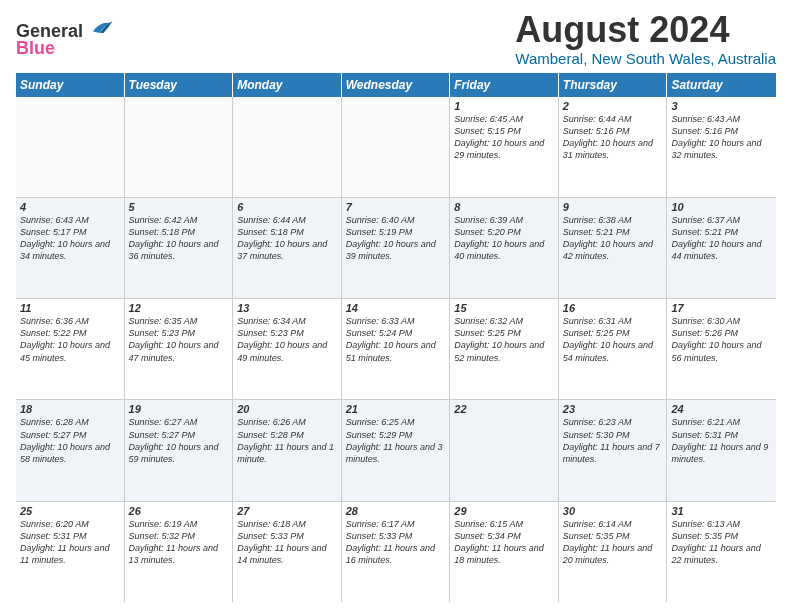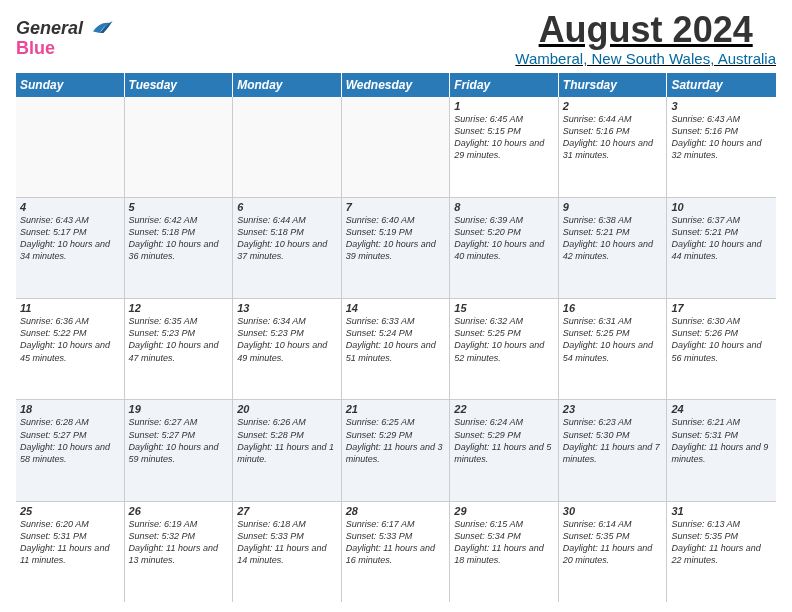--- a/index.html
+++ b/index.html
@@ -27,22 +27,21 @@
       display: flex;
       align-items: center;
       margin-top: 4px;
     }
     .logo-icon {
       width: 28px;
       height: 28px;
       margin-left: 3px;
     }
     .title-block {
-      text-align: center;
-      text-decoration: underline;
+      text-align: left;
     }
     .month-title {
       font-size: 36px;
       font-weight: bold;
       color: #333;
       line-height: 1.1;
     }
     .subtitle {
       font-size: 15px;
       color: #0369a1;
@@ -103,21 +102,21 @@
       color: #333;
     }
   </style>
 </head>
 <body>
 
 <div class="page">
   <div class="header">
     <div class="logo">
       <div>
-        <div style="display:flex;align-items:center;font-style:italic;">
+        <div style="display:flex;align-items:flex-end;">
           <span style="font-size:18px;font-weight:bold;color:#333;">General</span>
           <svg class="logo-icon" viewBox="0 0 40 30" xmlns="http://www.w3.org/2000/svg">
             <path d="M10,20 Q20,5 35,8 Q25,12 20,22 Z" fill="#2a7ab8"></path>
             <path d="M20,22 Q28,10 38,5 Q32,15 25,22 Z" fill="#1a5a8a"></path>
           </svg>
         </div>
         <div style="font-size:18px;font-weight:bold;color:#ec4899;margin-top:-4px;">Blue</div>
       </div>
     </div>
     <div class="title-block">
@@ -290,24 +289,20 @@
           </div>
           <div class="cal-cell alt-bg">
             <span class="day-num">21</span>
             <div class="cell-text">Sunrise: 6:25 AM
 Sunset: 5:29 PM
 Daylight: 11 hours
 and 3 minutes.</div>
           </div>
           <div class="cal-cell alt-bg">
             <span class="day-num">22</span>
-            <div class="cell-text">Sunrise: 6:24 AM
-Sunset: 5:29 PM
-Daylight: 11 hours
-and 5 minutes.</div>
           </div>
           <div class="cal-cell alt-bg">
             <span class="day-num">23</span>
             <div class="cell-text">Sunrise: 6:23 AM
 Sunset: 5:30 PM
 Daylight: 11 hours
 and 7 minutes.</div>
           </div>
           <div class="cal-cell alt-bg">
             <span class="day-num">24</span>

